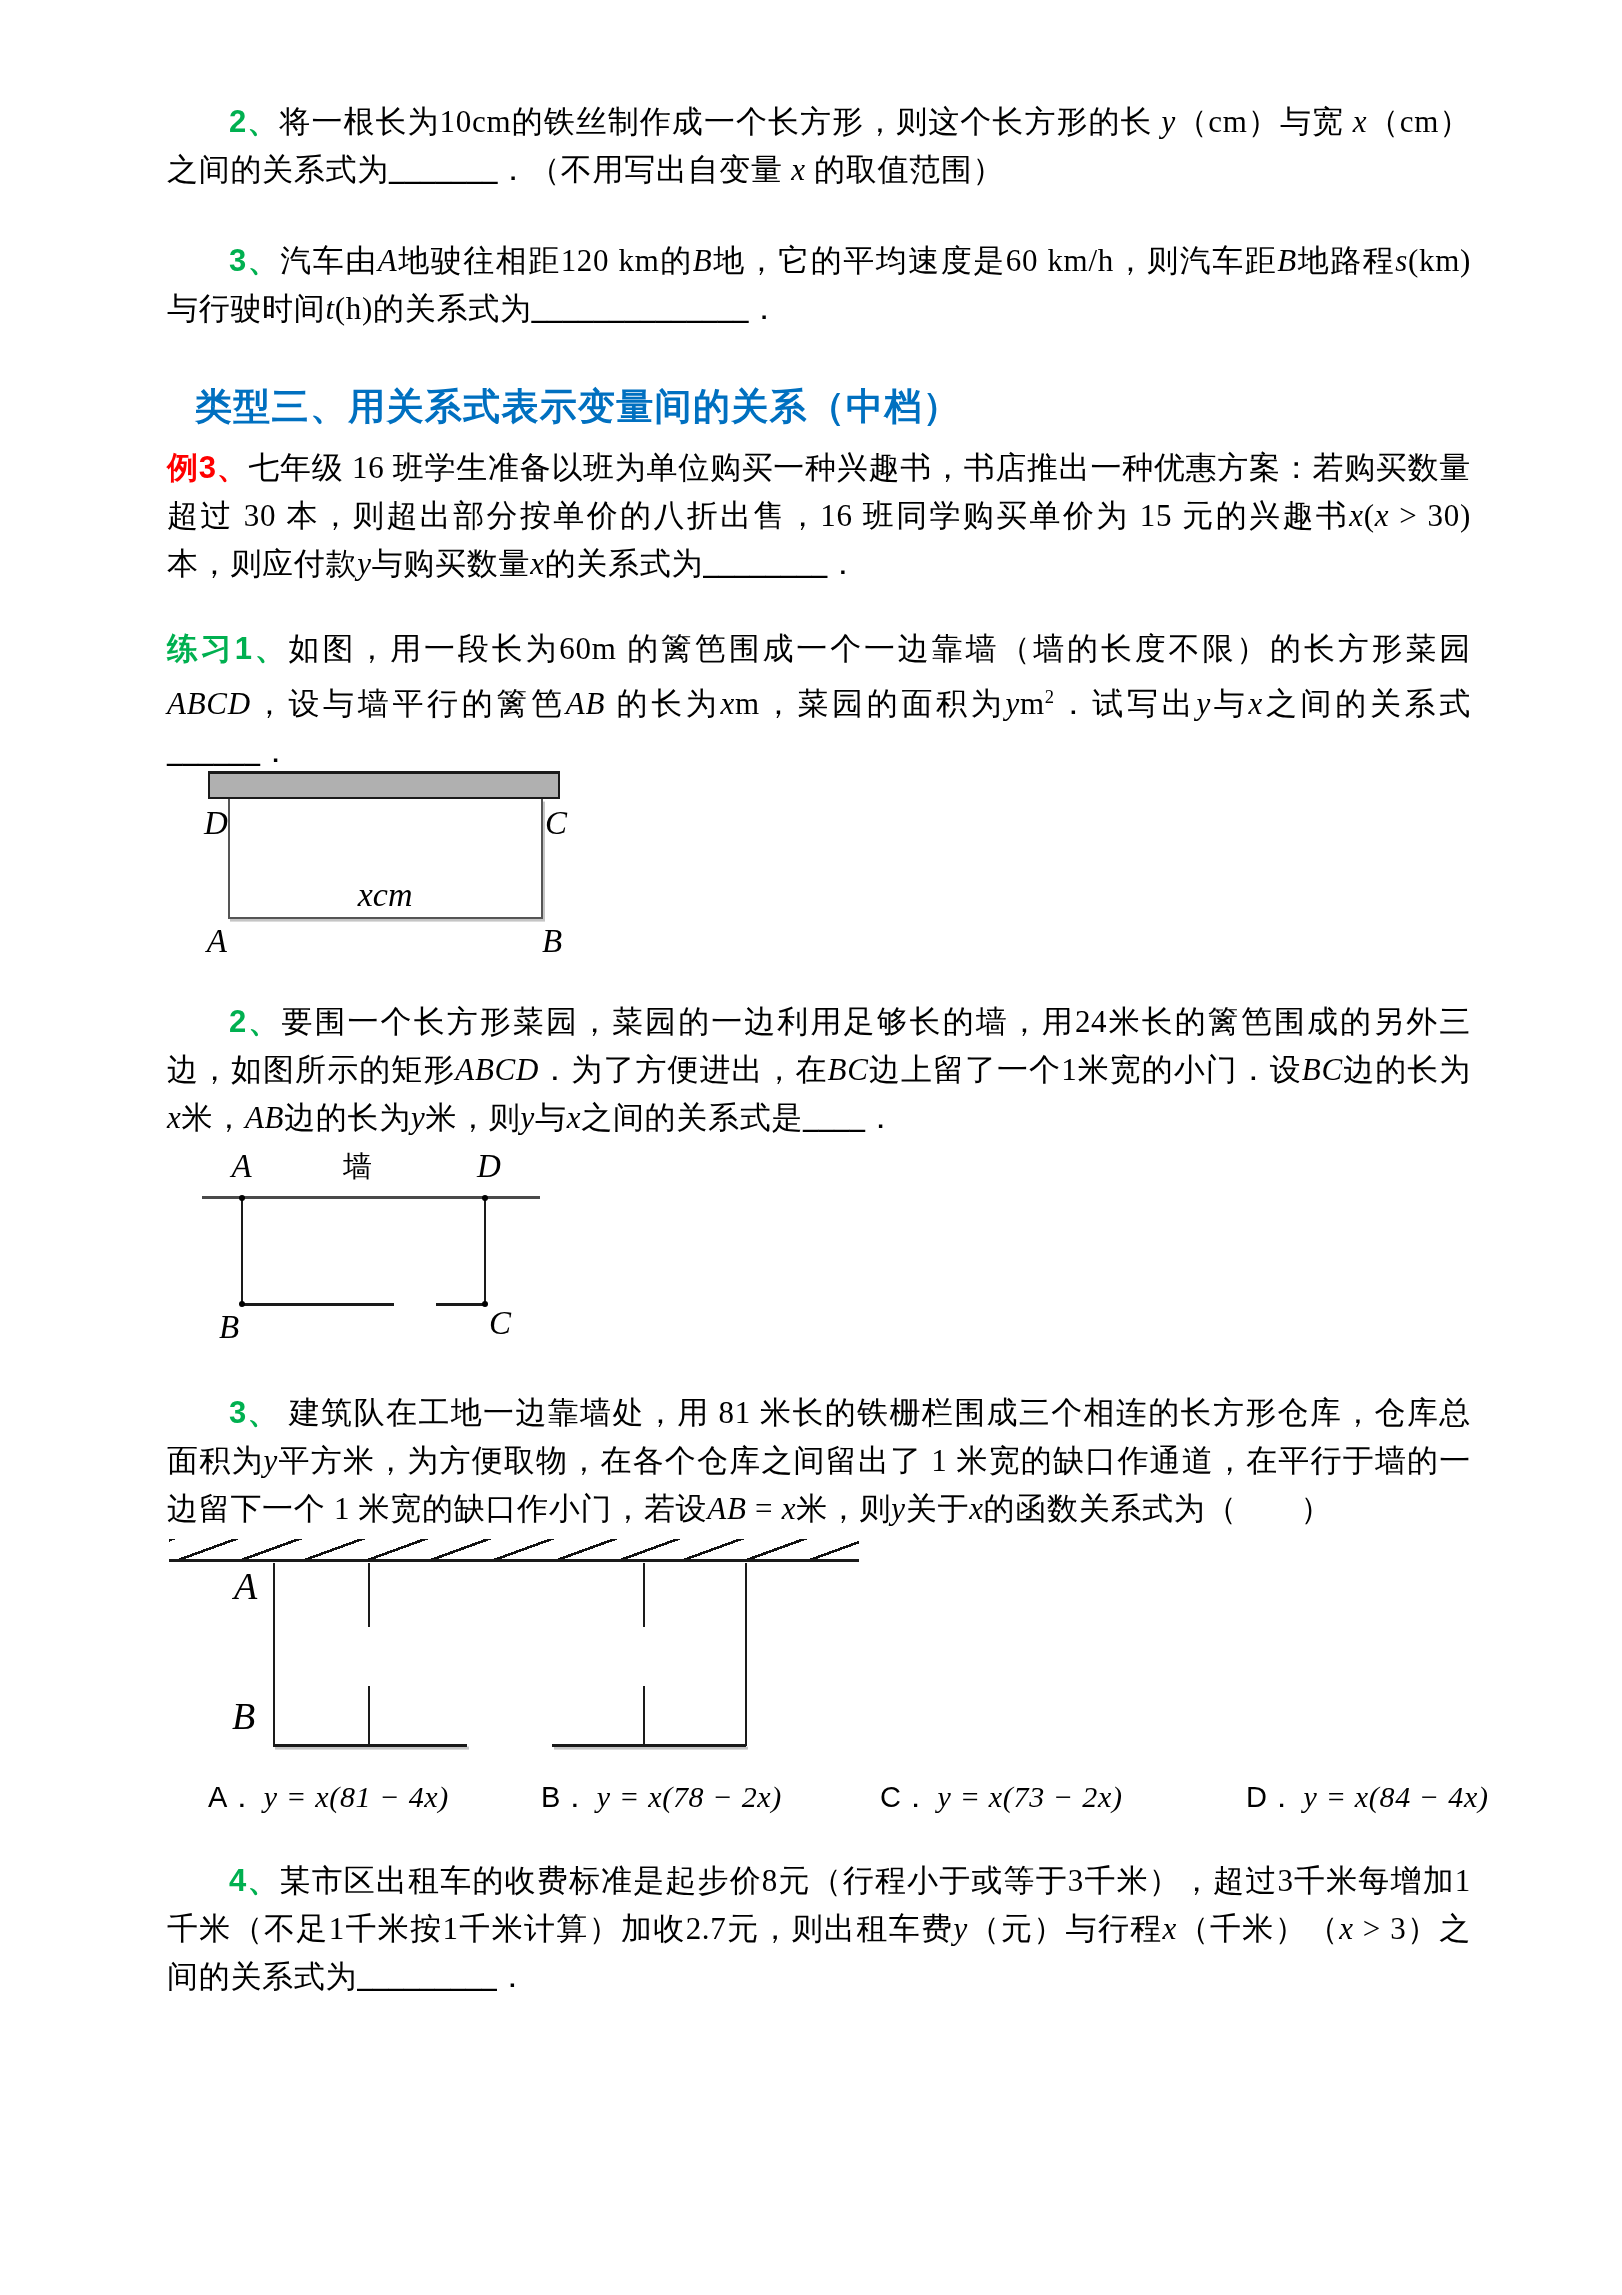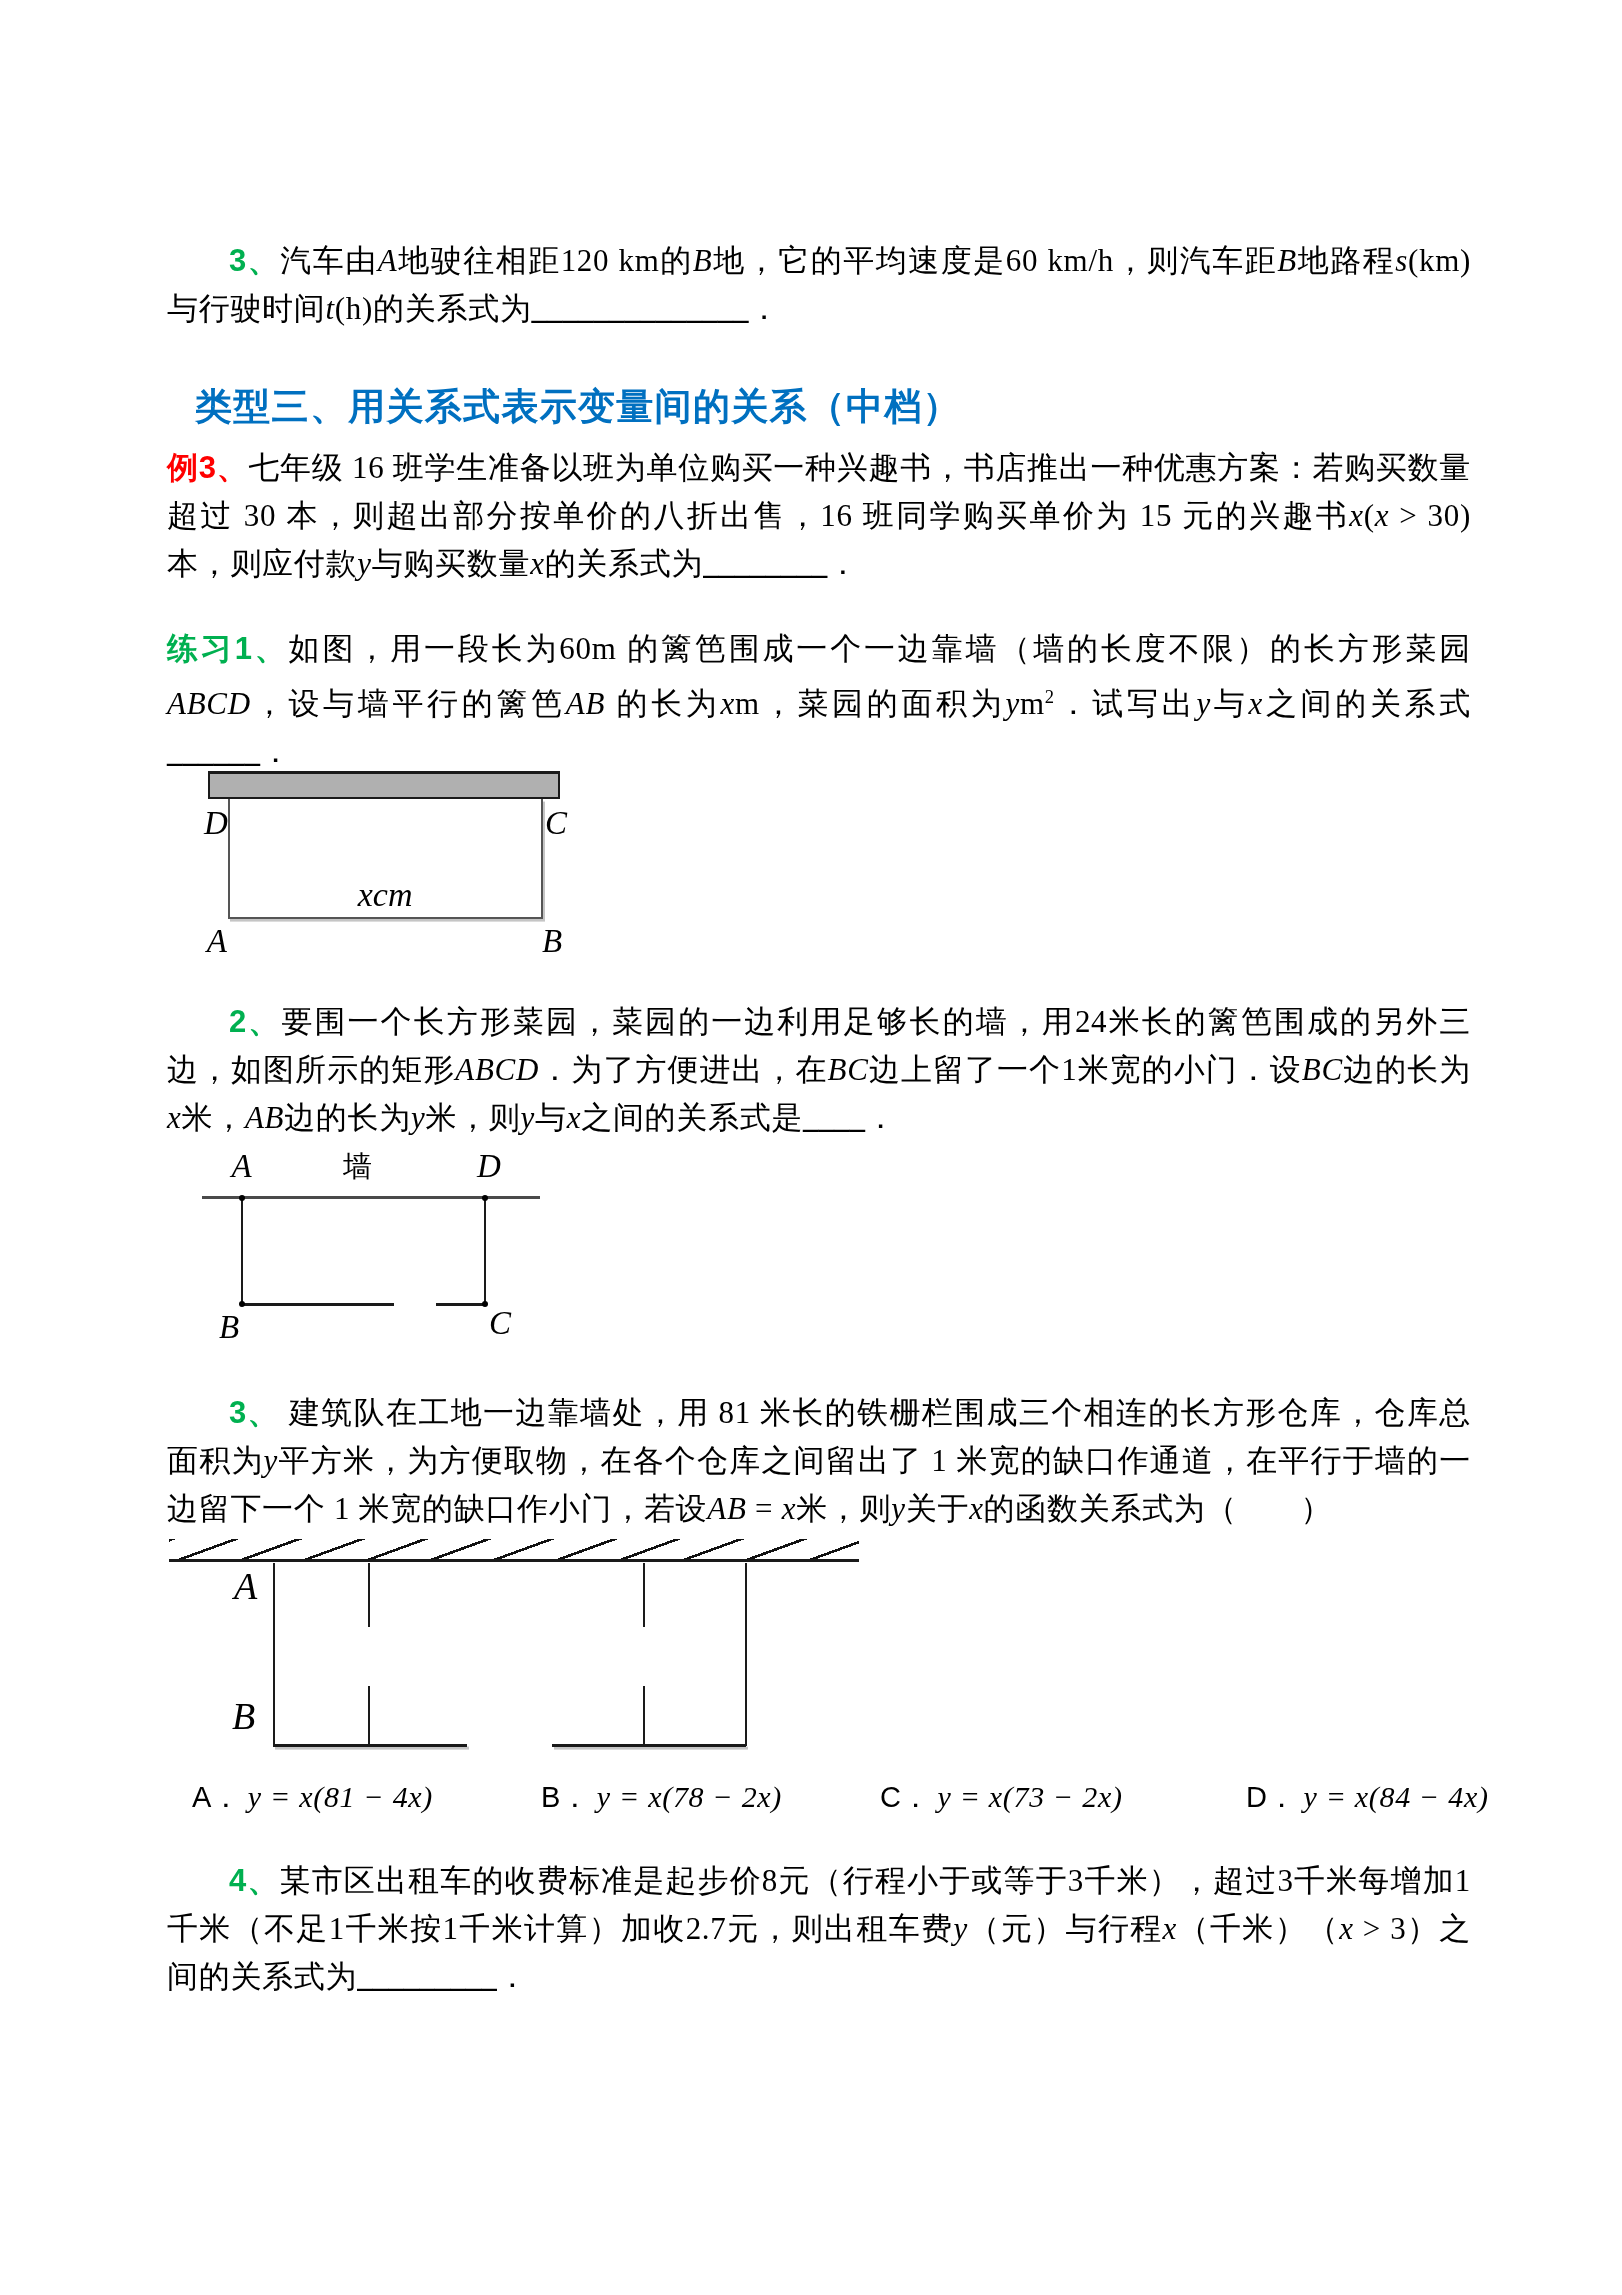--- a/index.html
+++ b/index.html
@@ -75,20 +75,21 @@
     position:absolute;left:0;width:1622px;text-align:center;
     font-size:29px;letter-spacing:3.9px;
     font-family:"Liberation Serif","DejaVu Serif",serif;
   }
 </style>
 </head>
 <body>
 
 <div class="page">
 
+  <div class="para indent" style="top:98px;"><span class="run-g">2、</span><span>将一根长为</span><span class="run-m">10cm</span><span>的铁丝制作成一个长方形，则这个长方形的长 </span><span class="run-v">y</span><span>（cm）与宽 </span><span class="run-v">x</span><span>（cm）之间的关系式为</span><span class="run-bl">_______</span><span>．（不用写出自变量 </span><span class="run-v">x</span><span> 的取值范围）</span></div>
 
   <div class="para indent" style="top:237px;"><span class="run-g">3、</span><span>汽车由</span><span class="run-v">A</span><span>地驶往相距</span><span class="run-m">120 km</span><span>的</span><span class="run-v">B</span><span>地，它的平均速度是</span><span class="run-m">60 km/h</span><span>，则汽车距</span><span class="run-v">B</span><span>地路程</span><span class="run-v">s</span><span class="run-m">(km)</span><span>与行驶时间</span><span class="run-v">t</span><span class="run-m">(h)</span><span>的关系式为</span><span class="run-bl">______________</span><span>．</span></div>
 
   <div class="heading" style="top:385px;margin-left:28px;">类型三、用关系式表示变量间的关系（中档）</div>
 
   <div class="para" style="top:444px;"><span class="run-r">例3、</span><span>七年级 </span><span class="run-m">16</span><span> 班学生准备以班为单位购买一种兴趣书，书店推出一种优惠方案：若购买数量超过 </span><span class="run-m">30</span><span> 本，则超出部分按单价的八折出售，</span><span class="run-m">16</span><span> 班同学购买单价为 </span><span class="run-m">15</span><span> 元的兴趣书</span><span class="run-v">x</span><span class="run-m">(</span><span class="run-v">x</span><span class="run-m"> &gt; 30)</span><span>本，则应付款</span><span class="run-v">y</span><span>与购买数量</span><span class="run-v">x</span><span>的关系式为</span><span class="run-bl">________</span><span>．</span></div>
 
   <div class="para" style="top:625px;"><span class="run-g">练习1、</span><span>如图，用一段长为</span><span class="run-m">60m</span><span> 的篱笆围成一个一边靠墙（墙的长度不限）的长方形菜园</span><span class="run-v">ABCD</span><span>，设与墙平行的篱笆</span><span class="run-v">AB</span><span> 的长为</span><span class="run-v">x</span><span>m，菜园的面积为</span><span class="run-v">y</span><span class="run-m">m</span><span class="run-sup">2</span><span>．试写出</span><span class="run-v">y</span><span>与</span><span class="run-v">x</span><span>之间的关系式</span><span class="run-bl">______</span><span>．</span></div>
 
   <div class="fig" style="left:208px;top:771px;width:367px;height:203px;">
@@ -131,21 +132,21 @@
     <div class="line" style="left:474px;top:23.6px;width:2px;height:64px;"></div>
     <div class="line" style="left:474px;top:147px;width:2px;height:60px;"></div>
     <div class="line" style="left:576px;top:23.6px;width:2px;height:183px;"></div>
     <div class="line shadowline" style="left:104px;top:205px;width:194px;height:3.3px;"></div>
     <div class="line shadowline" style="left:383px;top:205px;width:194px;height:3.3px;"></div>
     <span class="figlabel" style="left:65px;top:31px;font-size:38px;">A</span>
     <span class="figlabel" style="left:63px;top:161px;font-size:38px;">B</span>
   </div>
 
   <div>
-    <div class="opt" style="left:192px;top:1778px;text-align:right;">
+    <div class="opt" style="left:208px;top:1778px;text-align:right;">
       <span class="lbl">A．</span>
       <span class="frm">y = x(81 − 4x)</span>
     </div>
     <div class="opt" style="left:541px;top:1778px;">
       <span class="lbl">B．</span>
       <span class="frm">y = x(78 − 2x)</span>
     </div>
     <div class="opt" style="left:880px;top:1778px;">
       <span class="lbl">C．</span>
       <span class="frm">y = x(73 − 2x)</span>

